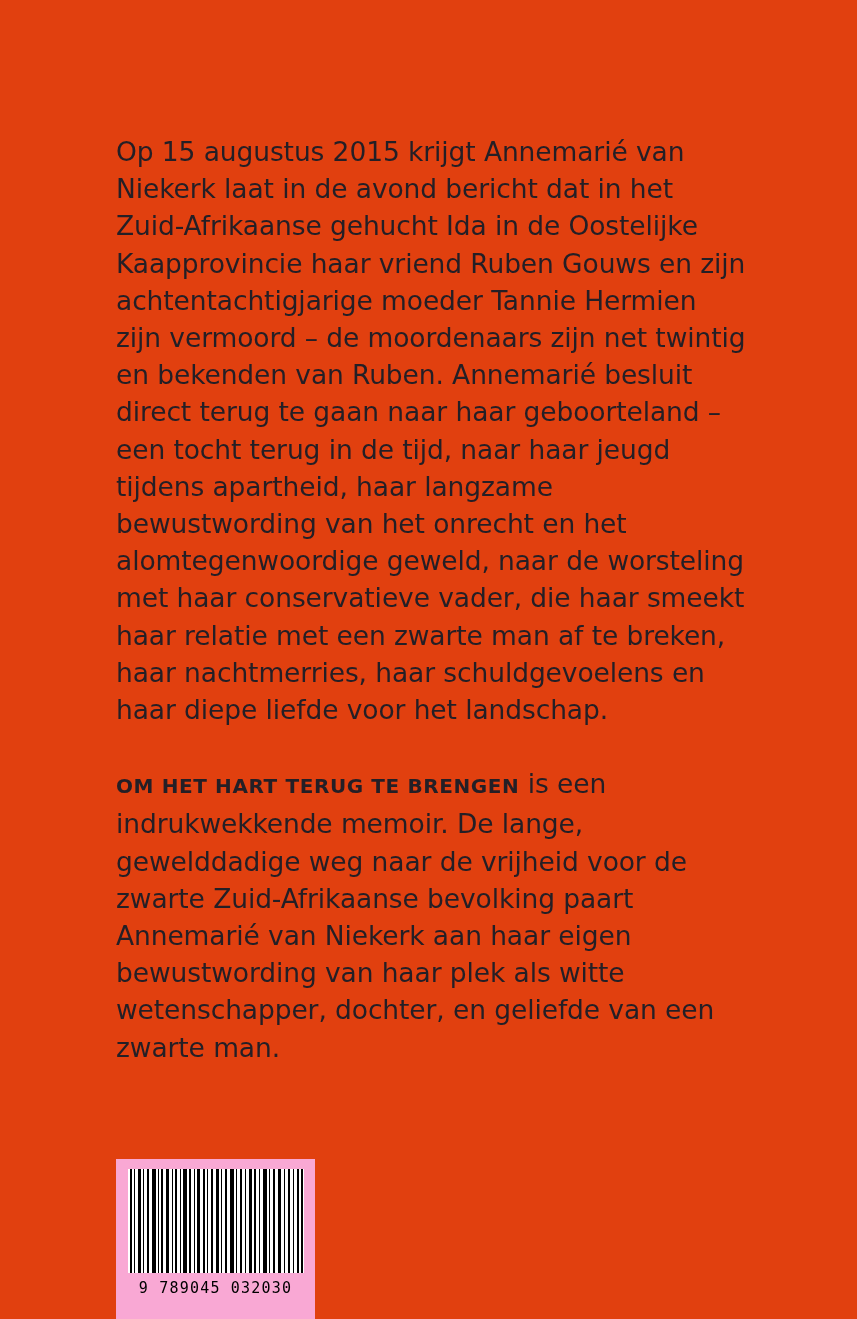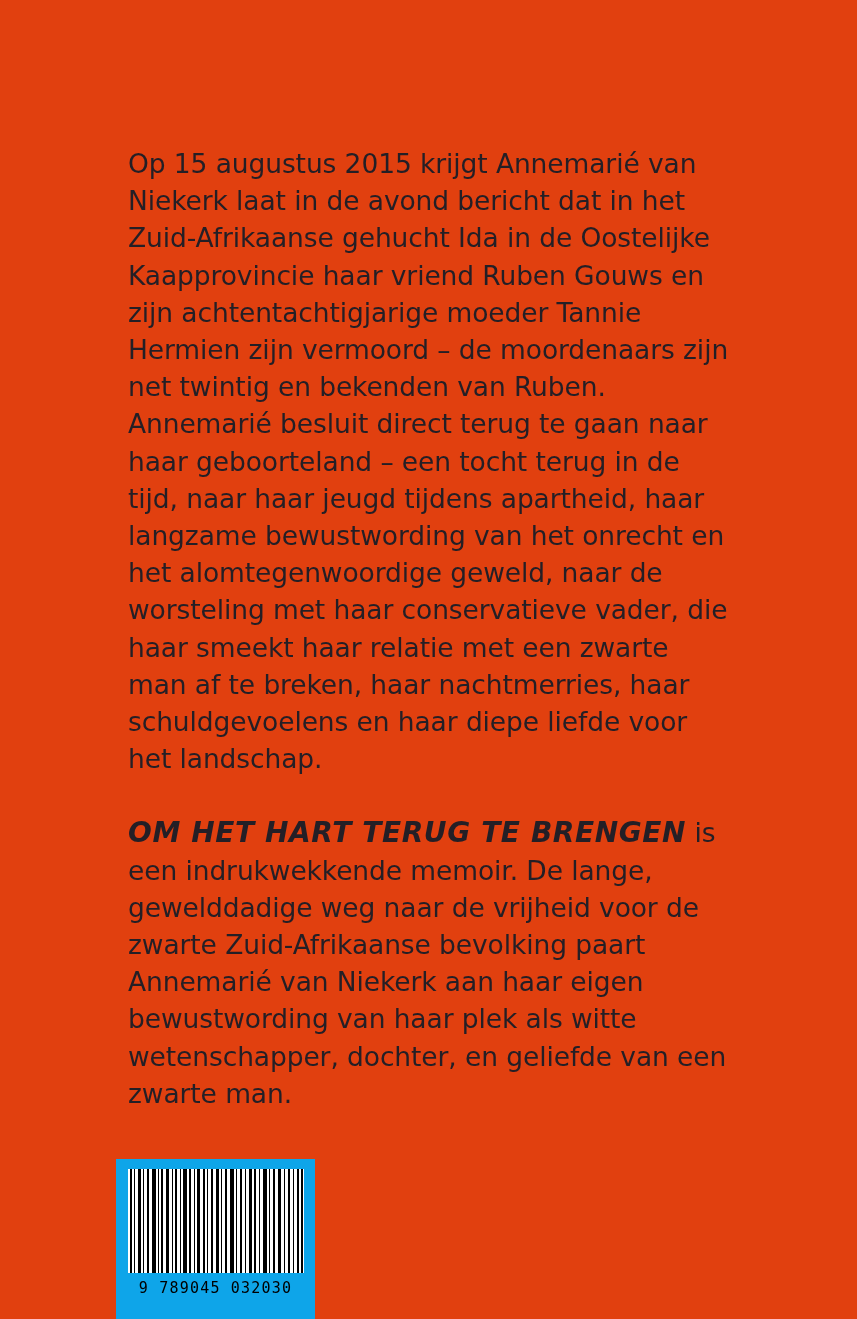--- a/index.html
+++ b/index.html
@@ -23,57 +23,56 @@
   }
 
   .blurb {
     position: absolute;
     left: 116px;
     top: 133px;
     width: 630px;
   }
 
   .blurb p {
-    margin: 12px;
+    margin: 0;
     color: #241f26;
     font-family: "DejaVu Sans", sans-serif;
     font-size: 26.5px;
     line-height: 37.2px;
     letter-spacing: -0.1px;
     font-weight: 400;
   }
 
   .blurb p.para-2 {
     margin-top: 37px;
   }
 
   .title-caps {
     font-variant: small-caps;
     text-transform: uppercase;
     font-weight: 700;
-    font-size: 28px;
+    font-size: 20px;
     letter-spacing: 0.6px;
-    font-style: italic;
   }
 
   .footer {
     position: absolute;
     left: 0;
     bottom: 0;
     width: 857px;
     height: 160px;
   }
 
   .barcode-box {
     position: absolute;
     left: 116px;
     top: 0;
     width: 199px;
     height: 160px;
-    background: #0ea5e9;
+    background: #f9a8d4;
     box-sizing: border-box;
     padding: 10px 8px 4px 8px;
     display: flex;
     flex-direction: column;
     justify-content: flex-start;
     align-items: center;
   }
 
   .bars {
     width: 176px;

